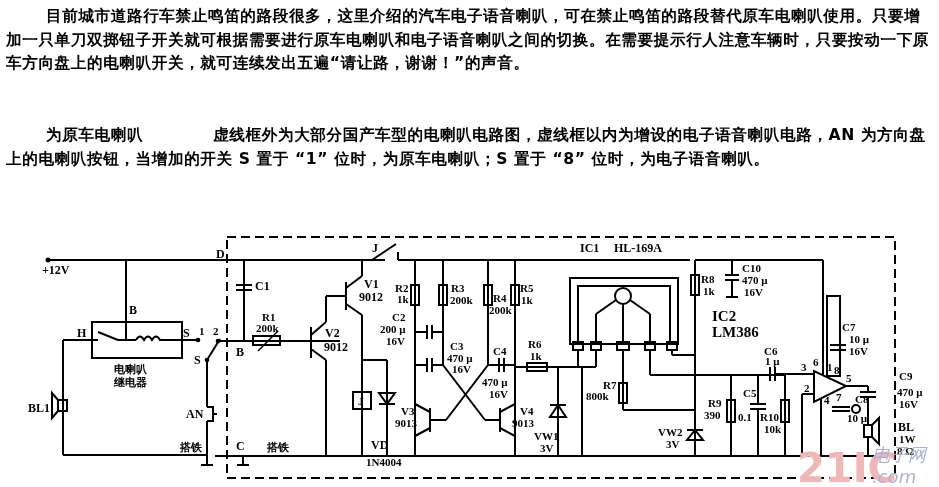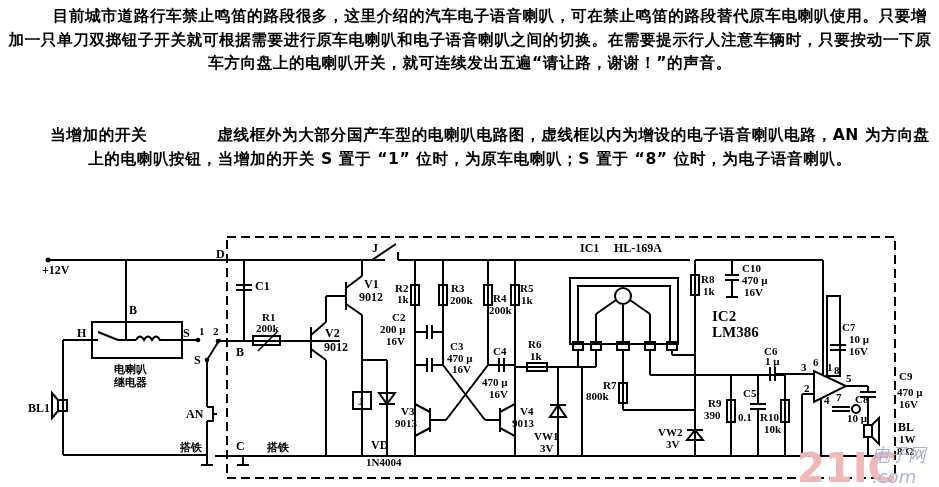--- a/index.html
+++ b/index.html
@@ -1,37 +1,37 @@
 <!DOCTYPE html>
 <html><head>
 <meta charset="utf-8">
 <style>
   html, body { margin: 0; padding: 0; background: #ffffff; }
   body { width: 939px; height: 487px; position: relative; overflow: hidden; font-family: "DejaVu Sans", sans-serif; color: #000; }
-  .para { position: absolute; left: 6px; width: 928px; font-size: 15.6px; line-height: 23.5px; font-weight: bold; letter-spacing: 0.6px; margin: 0; text-align: center; }
+  .para { position: absolute; left: 6px; width: 928px; font-size: 15.6px; line-height: 23.5px; font-weight: bold; letter-spacing: 0.6px; margin: 0; }
   .para .indent { display: inline-block; width: 40px; }
   #p1 { top: 5px; }
   #p2 { top: 124px; }
   .gap { display: inline-block; width: 70px; }
   svg { position: absolute; left: 0; top: 0; }
   .w { stroke: #000; stroke-width: 2; fill: none; }
   .wt { stroke: #000; stroke-width: 1.5; fill: none; }
   .dash { stroke: #000; stroke-width: 2; fill: none; stroke-dasharray: 9 5; }
   .lbl { font-family: "Liberation Serif", serif; font-weight: bold; font-size: 12px; fill: #000; }
   .lbls { font-family: "Liberation Serif", serif; font-weight: bold; font-size: 11px; fill: #000; }
   .lblc { font-family: "DejaVu Sans", sans-serif; font-weight: bold; font-size: 11px; fill: #000; }
   .wm1 { font-family: "DejaVu Sans", sans-serif; font-weight: bold; font-size: 40px; fill: #f0b7b7; }
   .wm2 { font-family: "DejaVu Sans", sans-serif; font-size: 18px; fill: #aab3d6; font-style: italic; }
   .dot { fill: #000; }
 </style>
 </head>
 <body>
 
 <p class="para" id="p1"><span class="indent"></span><span>目前城市道路行车禁止鸣笛的路段很多，这里介绍的汽车电子语音喇叭，可在禁止鸣笛的路段替代原车电喇叭使用。只要增加一只单刀双掷钮子开关就可根据需要进行原车电喇叭和电子语音喇叭之间的切换。在需要提示行人注意车辆时，只要按动一下原车方向盘上的电喇叭开关，就可连续发出五遍“请让路，谢谢！”的声音。</span></p>
-<p class="para" id="p2"><span class="indent"></span><span>当增加的开关</span><span class="gap"></span><span>虚线框外为大部分国产车型的电喇叭电路图，虚线框以内为增设的电子语音喇叭电路，AN 为方向盘上的电喇叭按钮，当增加的开关 S 置于 “1” 位时，为原车电喇叭；S 置于 “8” 位时，为电子语音喇叭。</span></p>
+<p class="para" id="p2"><span class="indent"></span><span>为原车电喇叭</span><span class="gap"></span><span>虚线框外为大部分国产车型的电喇叭电路图，虚线框以内为增设的电子语音喇叭电路，AN 为方向盘上的电喇叭按钮，当增加的开关 S 置于 “1” 位时，为原车电喇叭；S 置于 “8” 位时，为电子语音喇叭。</span></p>
 
 <svg width="939" height="487" viewBox="0 0 939 487">
 
   <path class="dash" d="M227,237 H895 V478 H227 Z"></path>
 
   <g>
     <circle class="dot" cx="48" cy="260" r="2.5"></circle>
     <line class="w" x1="48" y1="260" x2="385" y2="260"></line>
     <text class="lbl" x="42" y="274">+12V</text>
     <text class="lbl" x="216" y="258">D</text>

